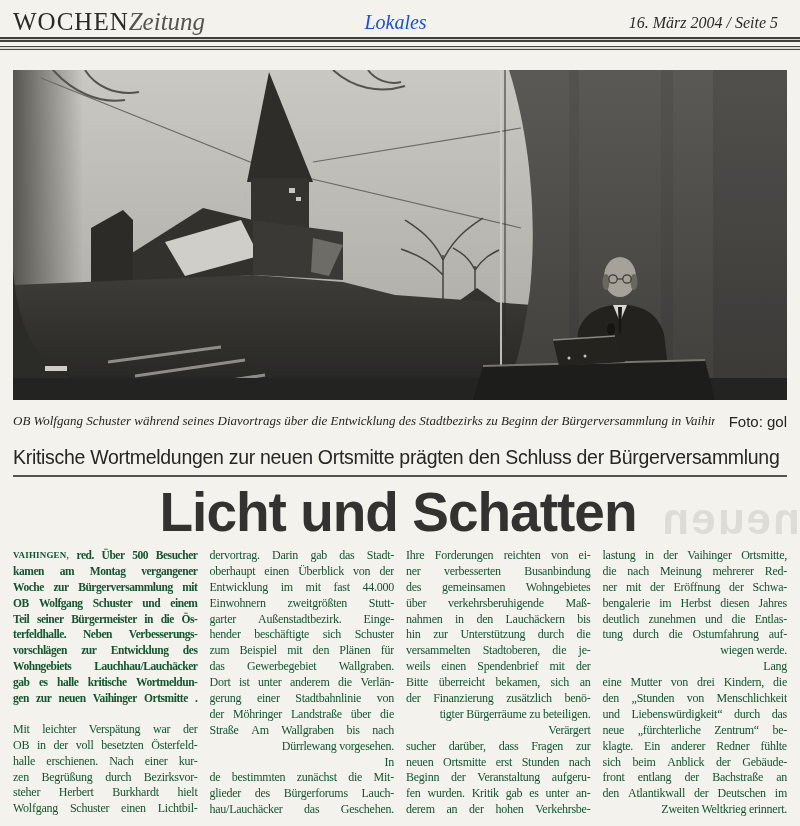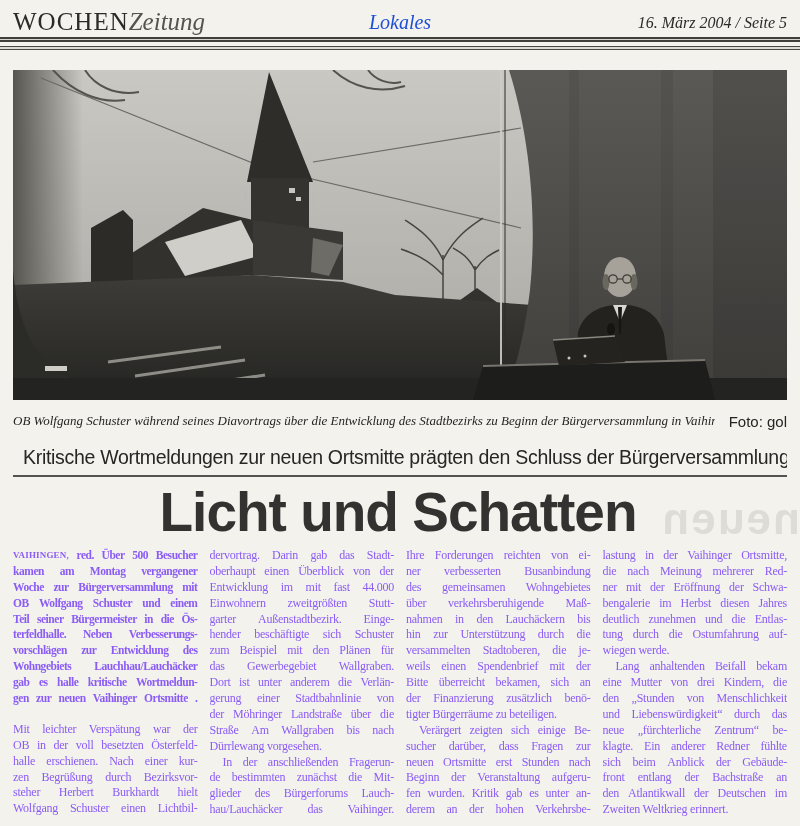--- a/index.html
+++ b/index.html
@@ -2,21 +2,21 @@
 <html><head>
 <meta charset="utf-8">
 <style>
   html,body{margin:0;padding:0;}
   body{
     width:800px;height:826px;position:relative;overflow:hidden;
     background:#f3f2ed;color:#1d1d1b;
     font-family:"Liberation Serif", serif;
   }
   
-  .masthead{position:absolute;top:6px;left:13px;right:13px;height:32px;}
+  .masthead{position:absolute;top:6px;left:13px;right:22px;height:32px;}
   .brand{position:absolute;left:0;top:2px;white-space:nowrap;}
   .brand-caps{font-size:25px;letter-spacing:1px;color:#2b2a28;}
   .brand-script{font-size:25px;font-style:italic;color:#56544f;}
   .section{position:absolute;left:50%;transform:translateX(-50%);top:5px;
     font-style:italic;font-size:20px;color:#1d4ed8;}
   .datepage{position:absolute;right:0;top:8px;font-style:italic;font-size:16px;color:#2b2a28;text-align:right;}
   .rule1{position:absolute;top:37px;left:0;width:800px;height:5px;background:#d4d3ce;
     border-top:2px solid #413f3c;border-bottom:2px solid #413f3c;box-sizing:border-box;}
   .rule2{position:absolute;top:46px;left:0;width:800px;height:4px;background:#dbdad5;
     border-top:1px solid#4a4845;border-bottom:1px solid #4a4845;box-sizing:border-box;}
@@ -25,38 +25,38 @@
   .photo svg{display:block;}
   
   .caption-row{position:absolute;top:413px;left:13px;right:13px;display:flex;
     justify-content:space-between;align-items:flex-start;}
   .caption{font-style:italic;font-size:13px;color:#242422;white-space:nowrap;overflow:hidden;}
   .credit{font-family:"Liberation Sans",sans-serif;font-size:15px;color:#242422;
     white-space:nowrap;padding-left:14px;}
   
   .kicker{position:absolute;top:446px;left:13px;right:13px;overflow:hidden;
     font-family:"Liberation Sans",sans-serif;font-size:19.5px;letter-spacing:-0.3px;
-    color:#262624;white-space:nowrap;margin-left:10px;}
+    color:#262624;white-space:nowrap;}
   .kicker-rule{position:absolute;top:475px;left:13px;right:13px;border-top:2px solid #55534f;}
   .ghost{position:absolute;top:494px;left:640px;width:160px;
     font-family:"Liberation Sans",sans-serif;font-weight:700;font-size:44px;
     color:#c9c8c1;opacity:.5;transform:scaleX(-1);letter-spacing:2px;}
   .headline{position:absolute;top:480px;left:0;width:796px;text-align:center;
     font-family:"Liberation Sans",sans-serif;font-weight:700;font-size:55px;
     letter-spacing:-1px;color:#333230;}
   
   .article{position:absolute;top:548px;left:13px;right:13px;display:flex;gap:12px;}
   .acol{flex:1 1 0;min-width:0;font-size:12px;line-height:15.9px;letter-spacing:-0.25px;
-    color:#8b5cf6;overflow:hidden;}
+    color:#14532d;overflow:hidden;text-align:right;}
   .para.bold{font-weight:700;font-size:11.5px;letter-spacing:-0.45px;}
   .para.gap{margin-top:15px;}
   .line{height:15.9px;white-space:nowrap;overflow:hidden;}
   .line.j{display:flex;justify-content:space-between;}
   .line.j span{flex:0 0 auto;}
-  .line.ind{padding-left:13px;}
+  .line.ind{padding-left:13px;flex-direction:column;}
   .sc{font-size:0.78em;letter-spacing:0.2px;}
 </style>
 </head>
 <body>
 
 <div class="masthead">
   <div class="brand"><span class="brand-caps">WOCHEN</span><span class="brand-script">Zeitung</span></div>
   <div class="section">Lokales</div>
   <div class="datepage">16. März 2004 / Seite 5</div>
 </div>
@@ -394,21 +394,21 @@
         </div>
         <div class="line j">
           <span>glieder</span>
           <span>des</span>
           <span>Bürgerforums</span>
           <span>Lauch-</span>
         </div>
         <div class="line j">
           <span>hau/Lauchäcker</span>
           <span>das</span>
-          <span>Vaihinger.</span>
+          <span>Geschehen.</span>
         </div>
       </div>
     </div>
     <div class="acol">
       <div class="para">
         <div class="line j">
           <span>Ihre</span>
           <span>Forderungen</span>
           <span>reichten</span>
           <span>von</span>

